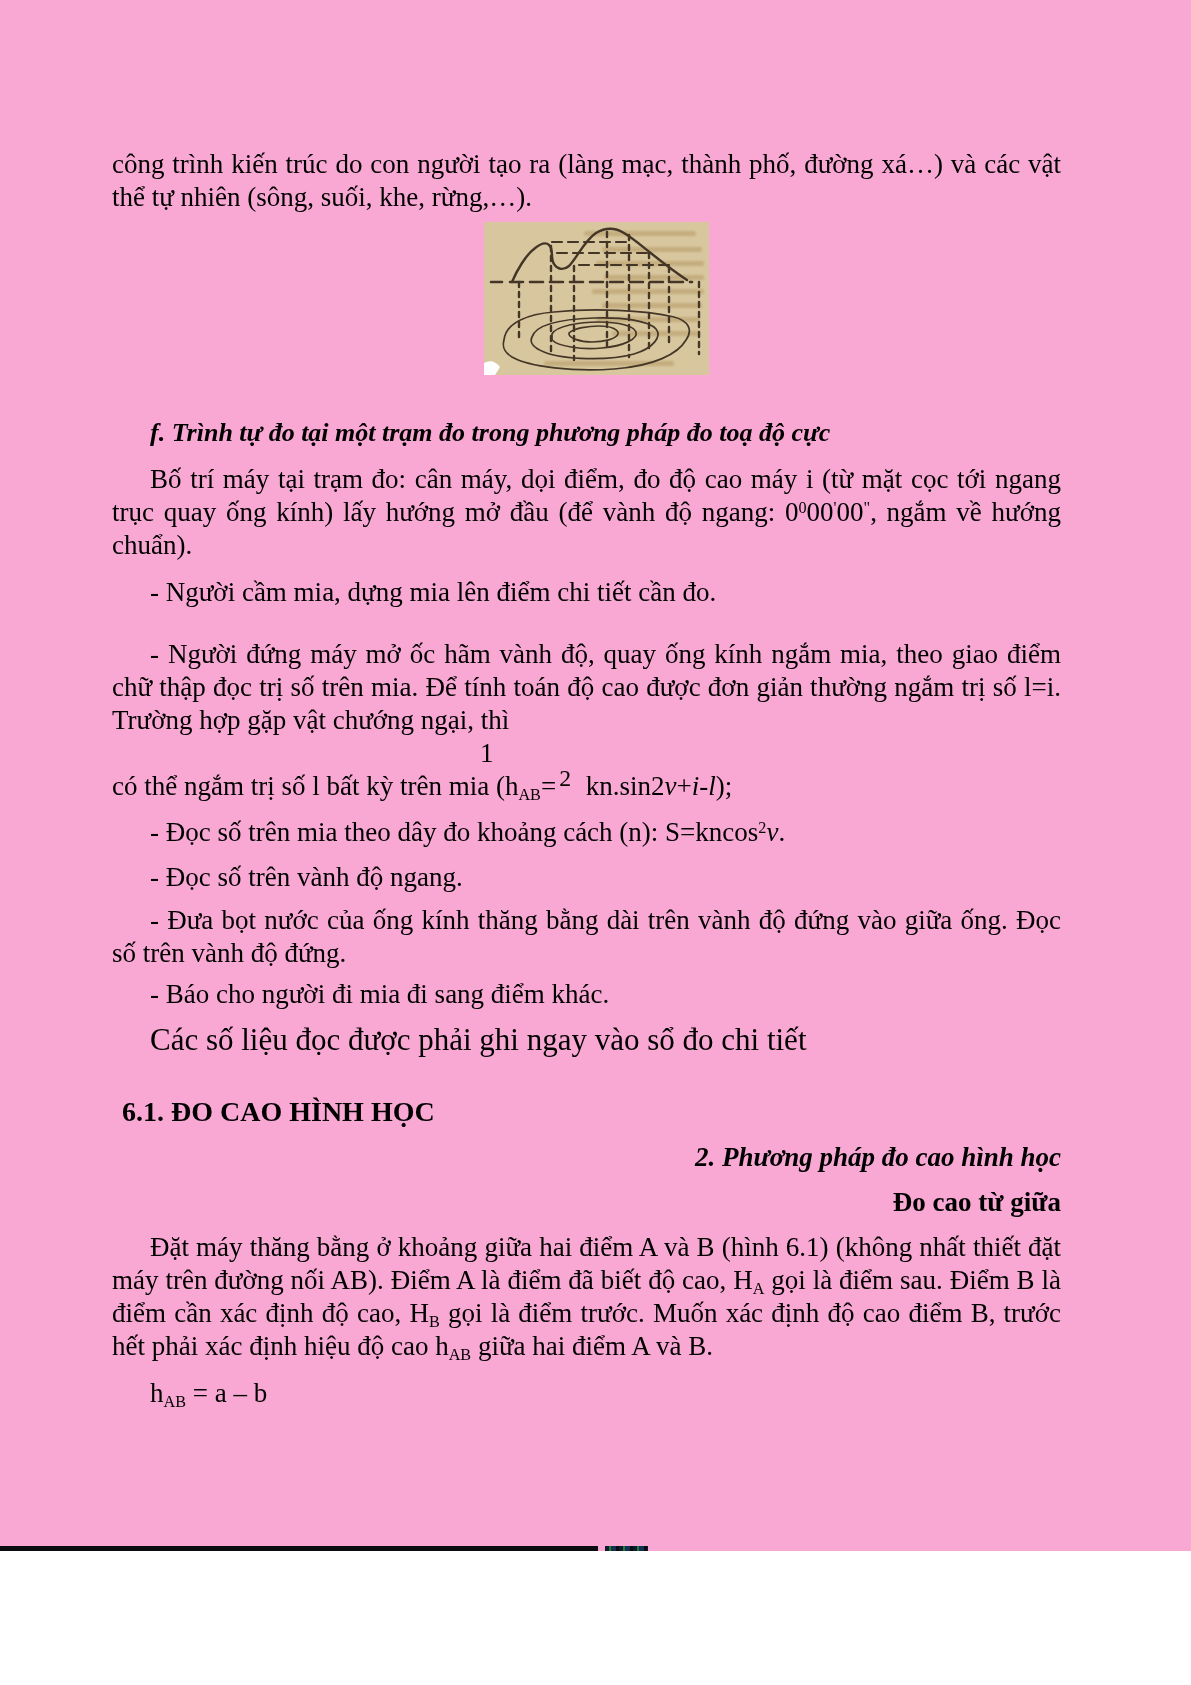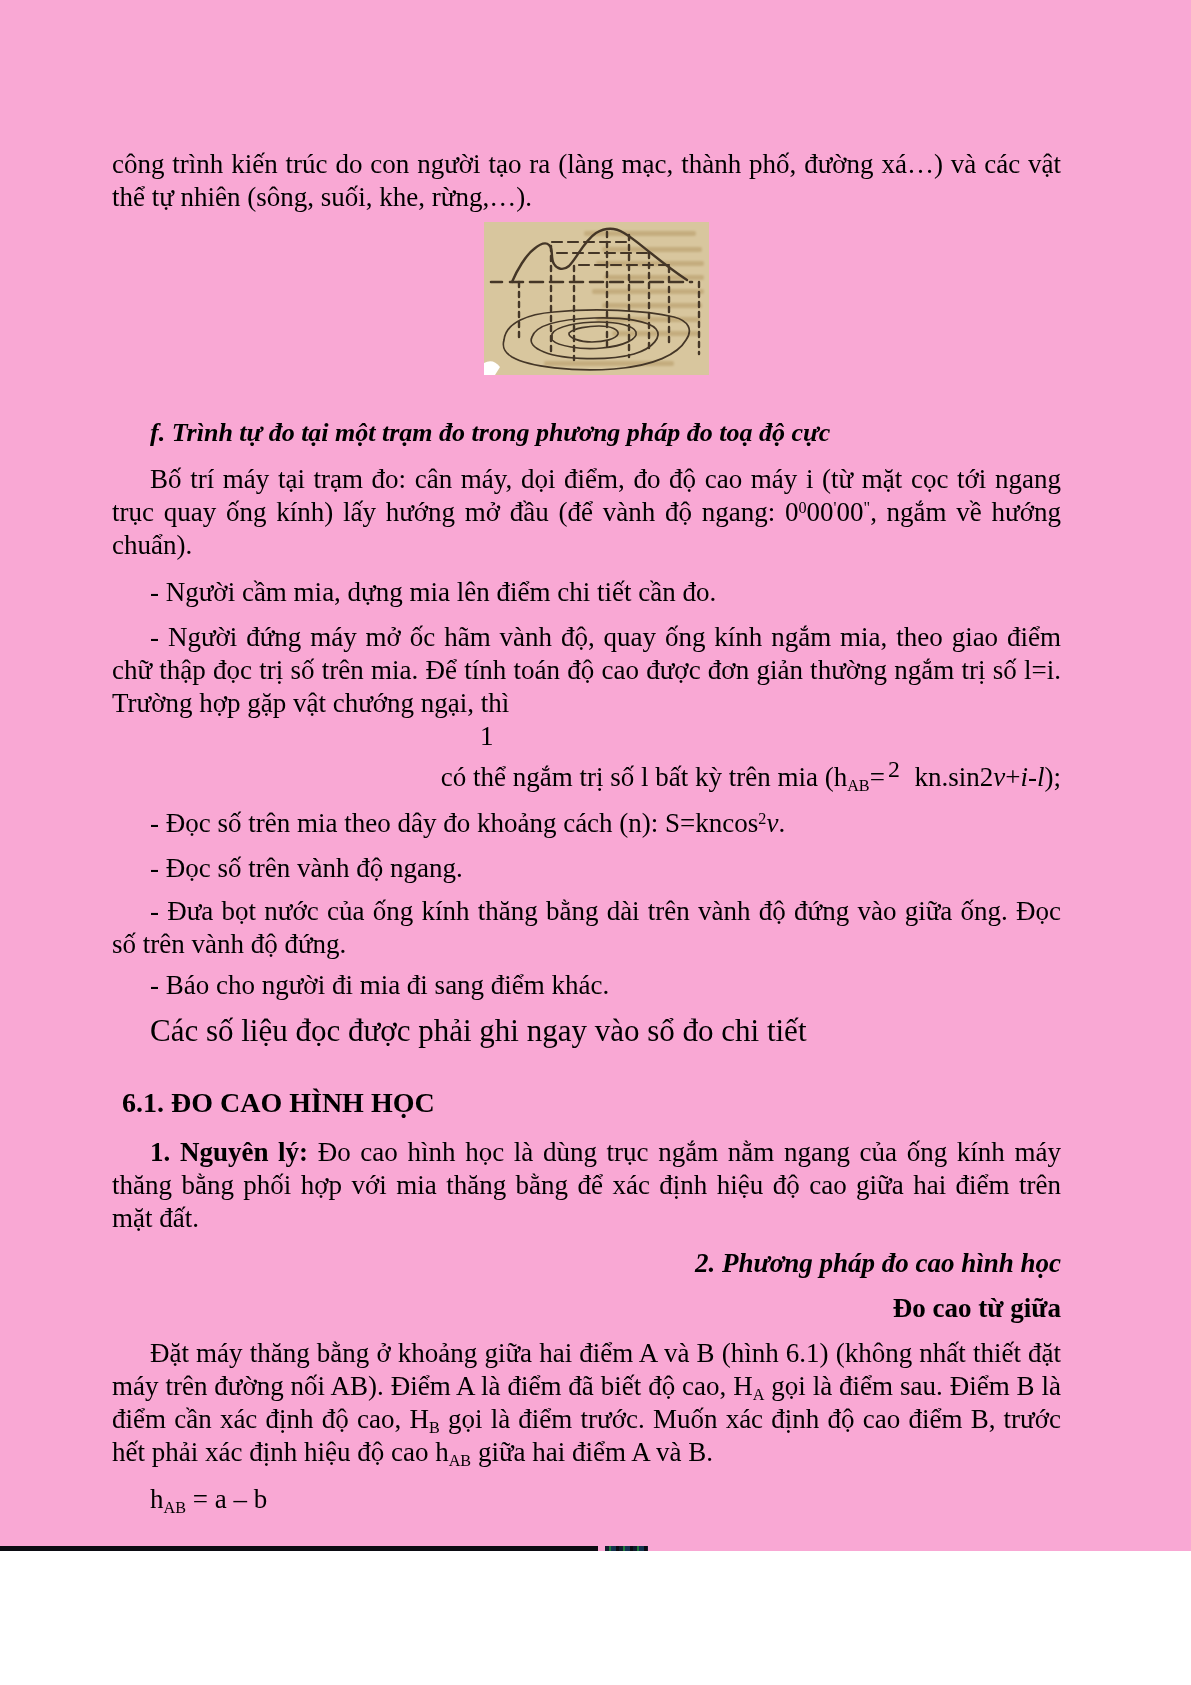--- a/index.html
+++ b/index.html
@@ -25,27 +25,27 @@
     width:225px;height:153px;
     line-height:0;
   }
   .f-heading{
     margin:42px 0 0 38px;
     font-size:26px;line-height:32px;
     font-weight:bold;font-style:italic;
   }
   .setup{margin-top:14px;}
   .b1{margin-top:14px;}
-  .b2{margin-top:12px;margin-bottom:0;}
+  .b2{margin-top:29px;margin-bottom:0;}
   .numerator{
     margin:0 0 0 368px;
     font-size:27px;line-height:33px;
     text-align:left;
   }
-  .formula-line{margin-top:8px;text-align:right;text-indent:0;}
+  .formula-line{margin-top:0;text-align:left;text-indent:0;}
   .b3{margin-top:12px;}
   .b4{margin-top:12px;}
   .b5{margin-top:10px;}
   .b6{margin-top:8px;}
   .closing{
     margin:10px 0 0 38px;
     font-size:31px;line-height:38px;
     text-align:left;
   }
   .h61{
@@ -178,23 +178,20 @@
   <p class="body indent b4">- Đọc số trên vành độ ngang.</p>
 
   <p class="body indent b5">- Đưa bọt nước của ống kính thăng bằng dài trên vành độ đứng vào giữa ống. Đọc số trên vành độ đứng.</p>
 
   <p class="body indent b6">- Báo cho người đi mia đi sang điểm khác.</p>
 
   <p class="closing">Các số liệu đọc được phải ghi ngay vào sổ đo chi tiết</p>
 
   <p class="h61">6.1. ĐO CAO HÌNH HỌC</p>
 
-  <p class="body indent principle">
-    <span class="lead">1. Nguyên lý:</span><span> Đo cao hình học là dùng trục ngắm nằm ngang của ống kính máy thăng bằng phối hợp với mia thăng bằng để xác định hiệu độ cao giữa hai điểm trên mặt đất.</span>
-  </p>
 
   <p class="method-heading">2. Phương pháp đo cao hình học</p>
 
   <p class="sub-heading">Đo cao từ giữa</p>
 
   <p class="body indent p-datmay">
     <span>Đặt máy thăng bằng ở khoảng giữa hai điểm A và B (hình 6.1) (không nhất thiết đặt máy trên đường nối AB). Điểm A là điểm đã biết độ cao, H</span><sub class="sb">A</sub><span> gọi là điểm sau. Điểm B là điểm cần xác định độ cao, H</span><sub class="sb">B</sub><span> gọi là điểm trước. Muốn xác định độ cao điểm B, trước hết phải xác định hiệu độ cao h</span><sub class="sb">AB</sub><span> giữa hai điểm A và B.</span>
   </p>
 
 

